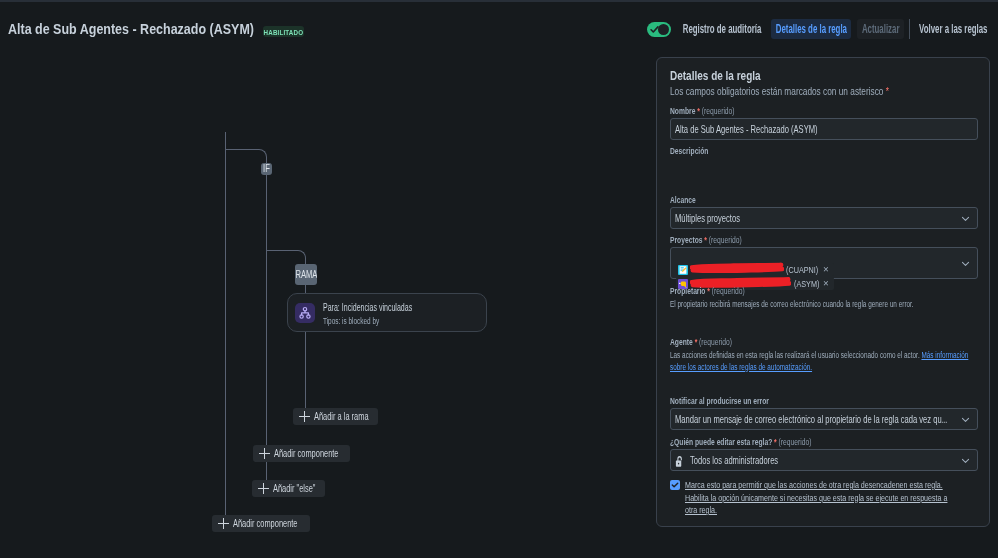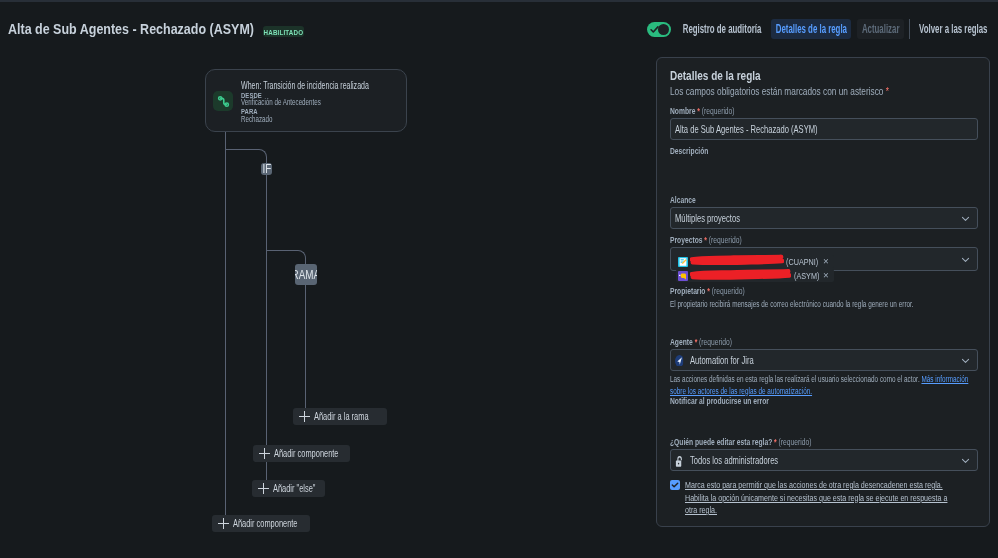--- a/index.html
+++ b/index.html
@@ -51,21 +51,21 @@
   .f-field>span:not(.chev),.f-field.f-plain{display:inline-block;transform:scaleX(.745);
     transform-origin:left center;white-space:nowrap;}
   .f-field{transform-origin:left center;}
   .f-area{height:30px;line-height:normal;padding-top:4px;color:#8696a7;}
   .f-area>span{color:#8696a7;}
   .f-help{font-size:8.3px;color:#9fadbc;line-height:11.5px;width:400px;
     transform:scaleX(.77);transform-origin:left top;}
   .f-link{color:#579dff;text-decoration:underline;}
   .chev{position:absolute;right:7px;top:0;height:100%;display:flex;align-items:center;}
   
-  .f-multi{height:24px;padding:7px 5px;line-height:normal;}
+  .f-multi{height:24px;padding:15px 5px;line-height:normal;}
   .chiprow{position:relative;height:13px;margin-bottom:1px;background:#22272b;border-radius:2px;
     display:flex;align-items:center;padding:0 2px;width:172px;box-sizing:border-box;}
   .chip-ico{width:10px;height:10px;border-radius:1px;flex:0 0 auto;margin-right:3px;
     overflow:hidden;display:block;}
   .redact{position:absolute;left:14px;top:-1px;width:124px;height:13px;pointer-events:none;}
   .chip-code{font-size:9.8px;color:#b6c2cf;white-space:nowrap;position:absolute;
     transform:scaleX(.74);transform-origin:left center;}
   .chip-x{position:absolute;font-size:7.5px;color:#9fadbc;line-height:13px;}
   
   .f-avatar{display:flex;align-items:center;}
@@ -100,21 +100,21 @@
   .c-lbl{font-size:7.6px;font-weight:700;color:#9fadbc;line-height:8px;letter-spacing:.1px;
     white-space:nowrap;transform:scaleX(.78);transform-origin:left center;}
   .c-val{font-size:9px;color:#9fadbc;line-height:8px;white-space:nowrap;
     transform:scaleX(.69);transform-origin:left center;}
   .c-sub{font-size:9.6px;color:#9fadbc;line-height:11px;white-space:nowrap;
     transform:scaleX(.67);transform-origin:left center;}
   .c-chip{display:inline-block;background:#4b535c;color:#dee4ea;border-radius:2px;
     font-size:9.2px;line-height:9px;padding:1px 3px;white-space:nowrap;
     transform:scaleX(.68);transform-origin:left center;}
   .badge{position:absolute;background:#596573;color:#dee4ea;border-radius:3px;
-    font-size:13px;font-weight:400;display:flex;align-items:center;justify-content:center;
+    font-size:10px;font-weight:400;display:flex;align-items:center;justify-content:center;
     overflow:hidden;line-height:7.6px;}
   .badge>span{display:inline-block;transform:scaleX(.76);transform-origin:center center;}
   .addbtn{position:absolute;background:#272c31;border-radius:3px;display:flex;
     align-items:center;height:17px;padding:0 6px;box-sizing:border-box;overflow:hidden;}
   .addbtn .plus{position:relative;width:11px;height:11px;margin-right:4px;flex:0 0 auto;}
   .addbtn .plus:before,.addbtn .plus:after{content:"";position:absolute;background:#ced5dd;}
   .addbtn .plus:before{left:0;top:5px;width:11px;height:1.2px;}
   .addbtn .plus:after{left:4.9px;top:0;width:1.2px;height:11px;}
   .addbtn span.lbl{font-size:10.2px;color:#ced5dd;white-space:nowrap;
     transform:scaleX(.73);transform-origin:left center;display:inline-block;}
@@ -163,41 +163,39 @@
   <div class="corner" style="left:297px;top:250px;width:8px;height:8px"></div>
   <div class="line vline" style="left:305px;top:258px;height:150px"></div>
 
   <div class="badge" style="left:261px;top:163px;width:11px;height:12px">
       <span>IF</span>
     </div>
   <div class="badge" style="left:295px;top:264px;width:22px;height:21px">
       <span>RAMA</span>
     </div>
 
-  <div class="card" style="left:205px;top:69px;width:202px;height:63px">
-    <div class="cico" style="top:21px;background:#1c3a2b">
-      <svg width="15" height="15" viewBox="0 0 16 16">
-          <path d="M4.9 4.6h1.5a1.9 1.9 0 0 1 1.9 1.9v3a1.9 1.9 0 0 0 1.9 1.9h1.0" stroke="#3ccb8e" stroke-width="1.75" fill="none" stroke-linecap="round" stroke-linejoin="round"></path>
-          <circle cx="4.5" cy="4.6" r="1.75" fill="none" stroke="#3ccb8e" stroke-width="1.6"></circle>
-          <circle cx="11.5" cy="11.4" r="1.75" fill="none" stroke="#3ccb8e" stroke-width="1.6"></circle>
+
+
+  <div class="card" style="left:287px;top:293px;width:200px;height:39px">
+    <div class="cico" style="top:9px;background:#352c63">
+      <svg width="14" height="14" viewBox="0 0 16 16">
+          <circle cx="8" cy="3.6" r="1.9" fill="none" stroke="#b8acf6" stroke-width="1.4"></circle>
+          <circle cx="4.1" cy="12.1" r="1.9" fill="none" stroke="#b8acf6" stroke-width="1.4"></circle>
+          <circle cx="11.9" cy="12.1" r="1.9" fill="none" stroke="#b8acf6" stroke-width="1.4"></circle>
+          <path d="M8 5.5v2.3M4.1 10.2V7.8h7.8v2.4" stroke="#b8acf6" stroke-width="1.4" fill="none" stroke-linecap="round" stroke-linejoin="round"></path>
         </svg>
     </div>
-    <div class="ctxt" style="top:0">
-      <div class="c-title" style="position:absolute;top:10px">When: Transición de incidencia realizada</div>
-      <div class="c-lbl" style="position:absolute;top:22px">DESDE</div>
-      <div class="c-val" style="position:absolute;top:28px">Verificación de Antecedentes</div>
-      <div class="c-lbl" style="position:absolute;top:38px">PARA</div>
-      <div class="c-val" style="position:absolute;top:45px">Rechazado</div>
-    </div>
-  </div>
-
-
-
-
-  <div class="addbtn" style="left:293px;top:408px;width:94px">
+    <div class="ctxt" style="top:8px">
+      <div class="c-title">Para: Incidencias vinculadas</div>
+      <div class="c-sub" style="margin-top:2px">Tipos: is blocked by</div>
+    </div>
+  </div>
+
+
+  <div class="addbtn" style="left:293px;top:408px;width:85px">
     <span class="plus"></span>
     <span class="lbl">Añadir a la rama</span>
   </div>
   <div class="addbtn" style="left:253px;top:445px;width:97px">
     <span class="plus"></span>
     <span class="lbl">Añadir componente</span>
   </div>
   <div class="addbtn" style="left:252px;top:480px;width:73px">
     <span class="plus"></span>
     <span class="lbl">Añadir "else"</span>
@@ -292,39 +290,33 @@
         <span class="opt">(requerido)</span>
       </div>
       <div class="f-help" style="margin-top:3px">El propietario recibirá mensajes de correo electrónico cuando la regla genere un error.</div>
     </div>
 
     <div class="blk" style="top:267px">
       <div class="f-label">
         <span>Agente</span><span class="req-star">&nbsp;*</span>
         <span class="opt">(requerido)</span>
       </div>
-      <div class="f-field f-avatar">
-        <span class="av av-bot">
-          <svg width="12" height="12" viewBox="0 0 12 12">
-              <circle cx="6" cy="6" r="6" fill="#1d3c78"></circle>
-              <path d="M9.3 2.3 3.1 6.6l2.7.5.6 2.6z" fill="#e9f2ff"></path>
-            </svg>
-        </span>
-        <span>Automation for Jira</span>
+      <div class="f-help" style="margin-top:3px"><span>Las acciones definidas en esta regla las realizará el usuario seleccionado como el actor. </span><span class="f-link">Más información sobre los actores de las reglas de automatización.</span></div>
+    </div>
+
+    <div class="blk" style="top:326px">
+      <div class="f-label">Notificar al producirse un error</div>
+      <div class="f-field">
+        <span class="trunc">Mandar un mensaje de correo electrónico al propietario de la regla cada vez qu...</span>
         <span class="chev">
           <svg width="9" height="9" viewBox="0 0 10 10">
               <path d="M1.6 3.8 L5 7.2 L8.4 3.8" stroke="#9fadbc" stroke-width="1.15" fill="none" stroke-linecap="round" stroke-linejoin="round"></path>
             </svg>
         </span>
       </div>
-      <div class="f-help" style="margin-top:3px"><span>Las acciones definidas en esta regla las realizará el usuario seleccionado como el actor. </span><span class="f-link">Más información sobre los actores de las reglas de automatización.</span></div>
-    </div>
-
-    <div class="blk" style="top:326px">
-      <div class="f-label">Notificar al producirse un error</div>
     </div>
 
     <div class="blk" style="top:367px">
       <div class="f-label">
         <span>¿Quién puede editar esta regla?</span><span class="req-star">&nbsp;*</span>
         <span class="opt">(requerido)</span>
       </div>
       <div class="f-field f-avatar">
         <span class="lockico">
           <svg width="12" height="13" viewBox="0 0 13 14">

